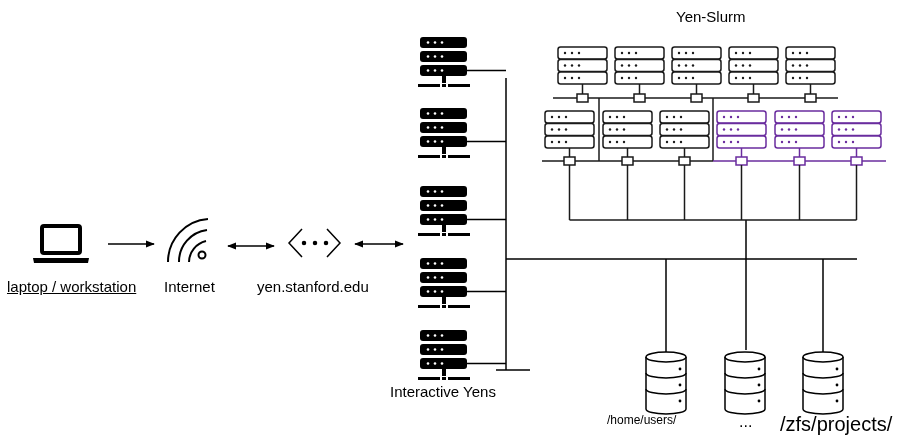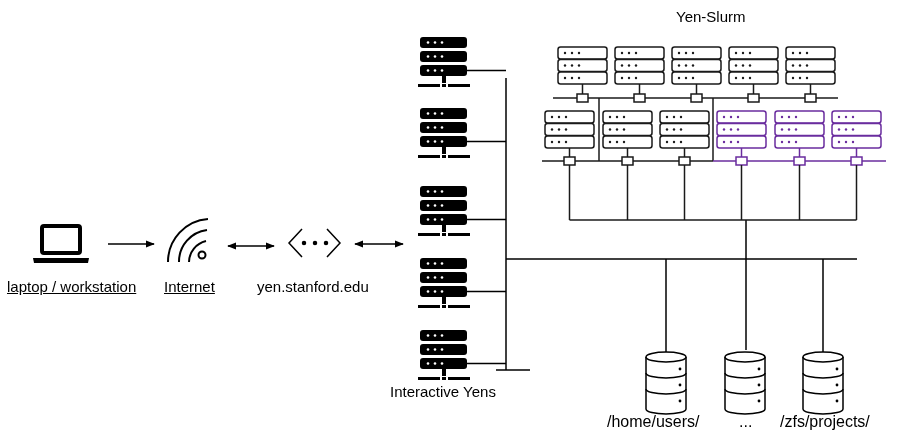--- a/index.html
+++ b/index.html
@@ -374,18 +374,18 @@
         <path d="M803,389 A20,5 0 0 0 843,389" fill="none" stroke="#000" stroke-width="1.5"></path>
         <circle cx="837" cy="369" r="1.4" fill="#000"></circle>
         <circle cx="837" cy="385" r="1.4" fill="#000"></circle>
         <circle cx="837" cy="401" r="1.4" fill="#000"></circle>
       </g>
     </g>
 </svg>
 
 <div class="label" style="left:676px; top:8px;">Yen-Slurm</div>
 <div class="label" style="left:7px; top:278px;text-decoration:underline;">laptop / workstation</div>
-<div class="label" style="left:164px; top:278px;text-decoration:underline;">Internet</div>
+<div class="label" style="left:164px; top:278px;">Internet</div>
 <div class="label" style="left:257px; top:278px;">yen.stanford.edu</div>
 <div class="label" style="left:390px; top:383px;">Interactive Yens</div>
-<div class="label" style="left:607px; top:413px; font-size:16px;">/home/users/</div>
+<div class="label" style="left:607px; top:413px; font-size:12px;">/home/users/</div>
 <div class="label" style="left:739px; top:413px; font-size:16px;">...</div>
-<div class="label" style="left:780px; top:413px; font-size:16px;">/zfs/projects/</div>
+<div class="label" style="left:780px; top:413px; font-size:20px;">/zfs/projects/</div>
 
 </body></html>

